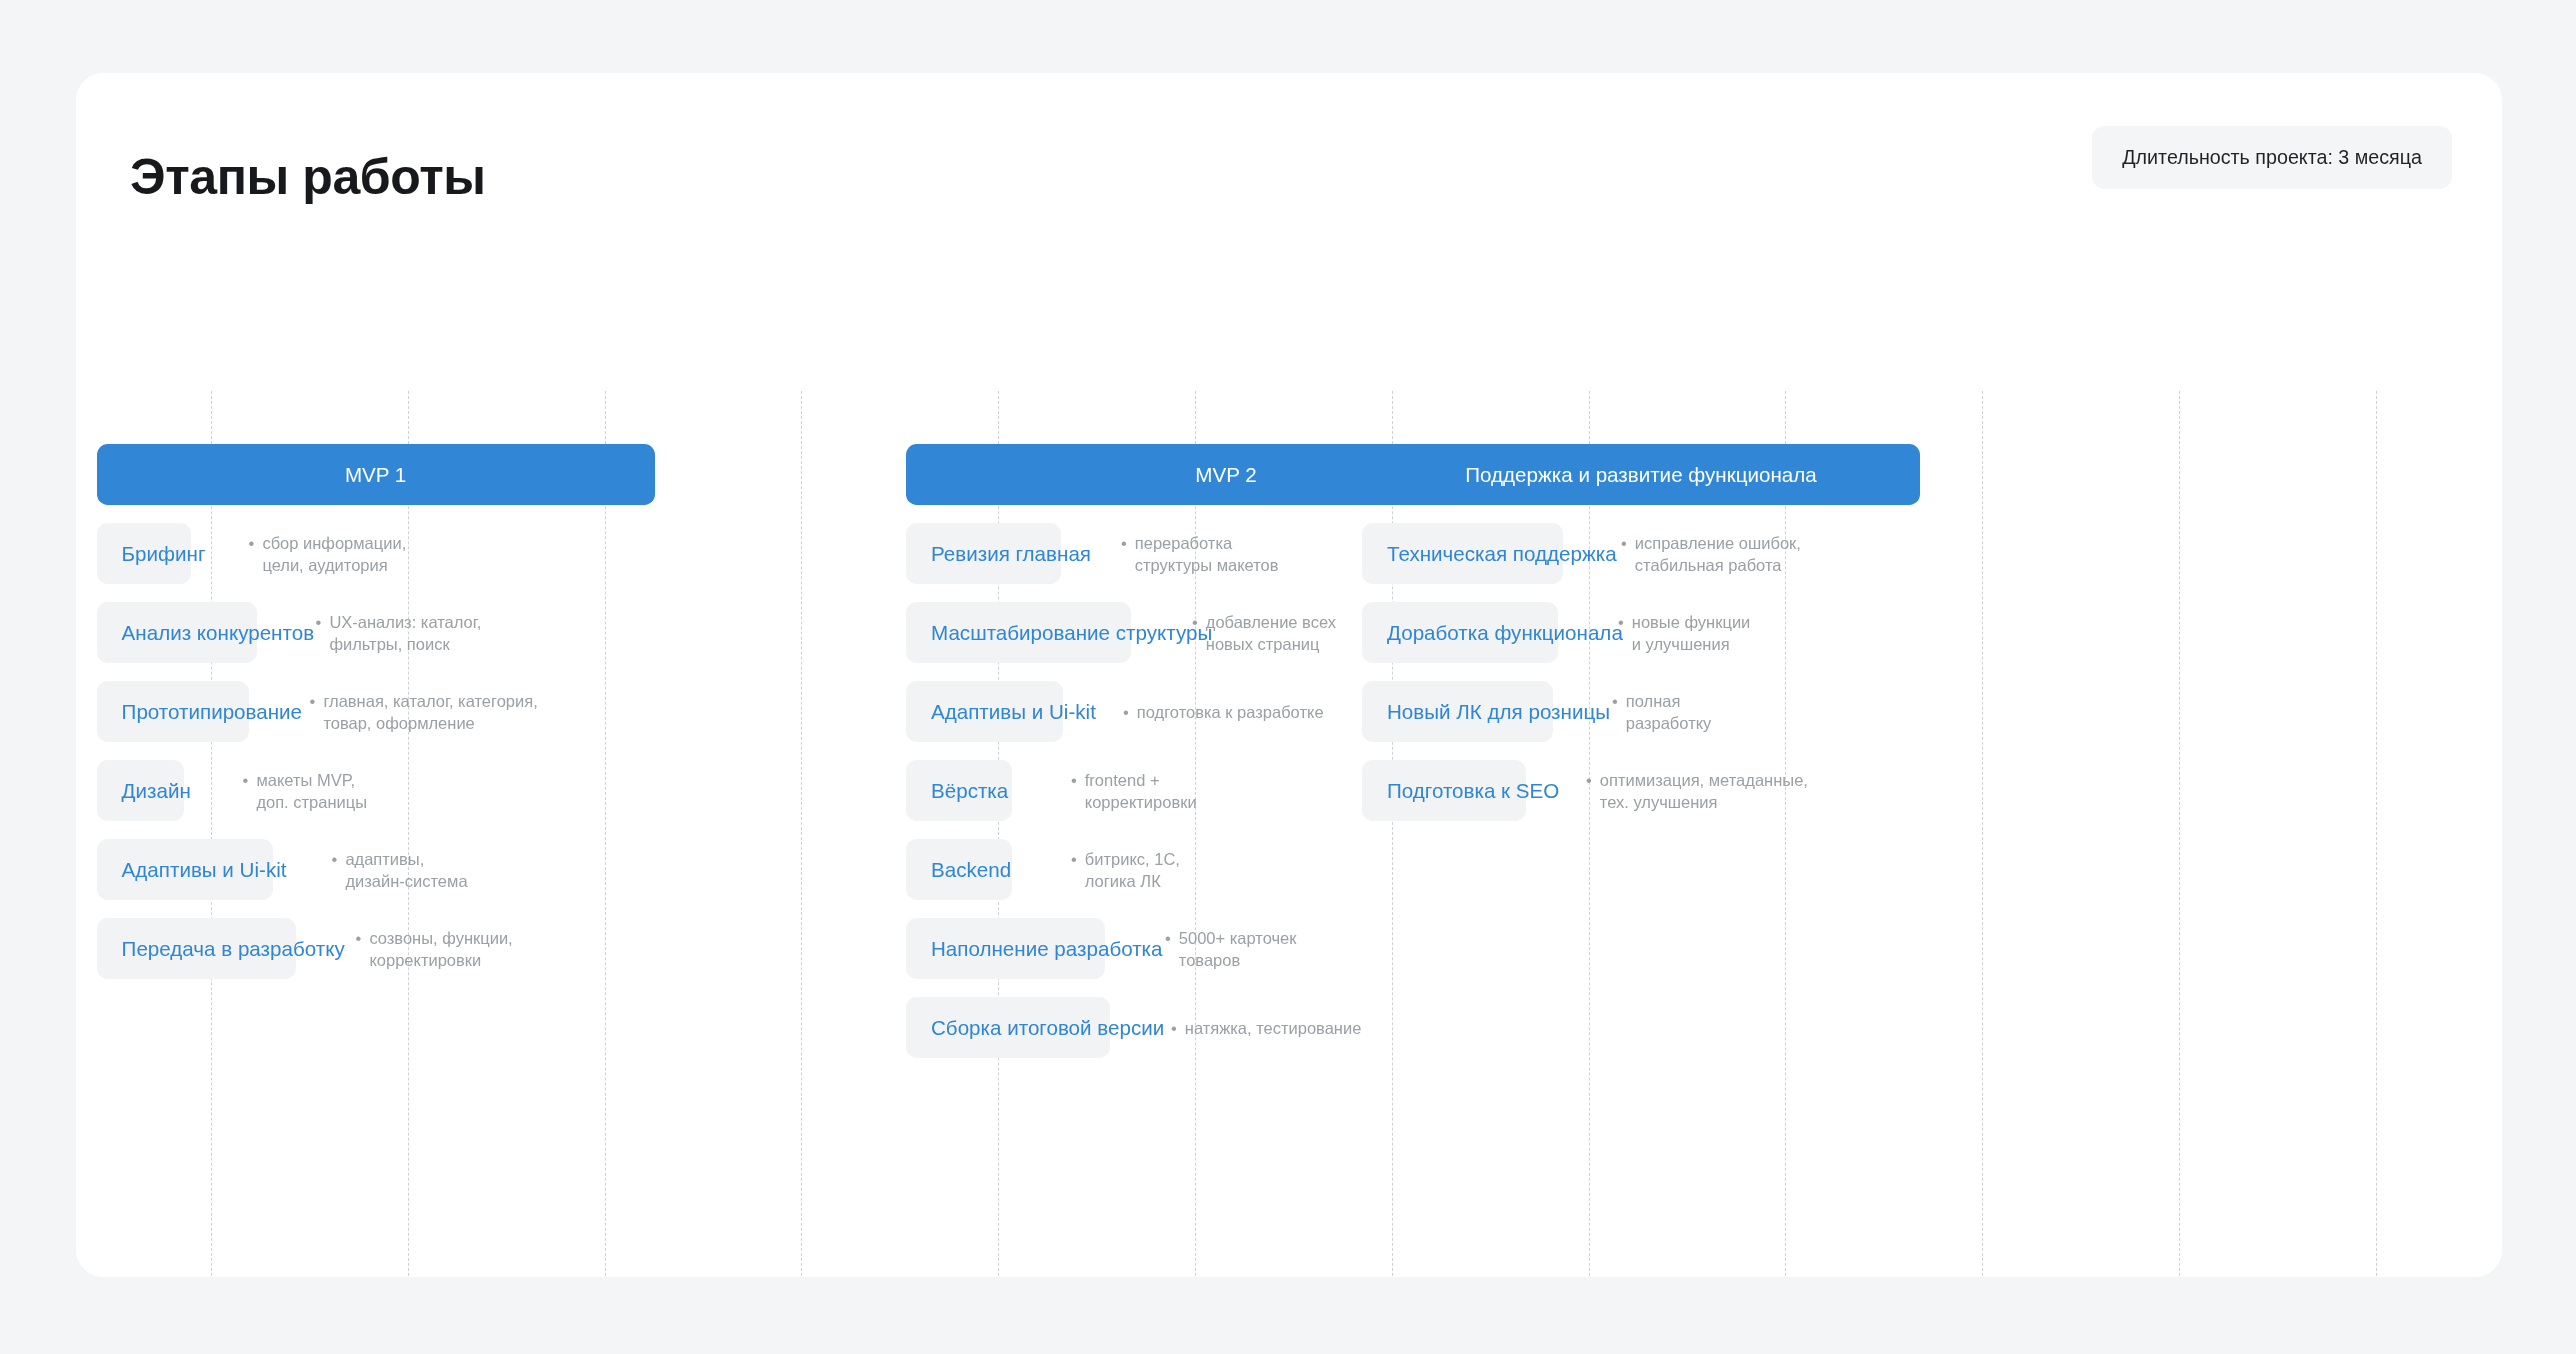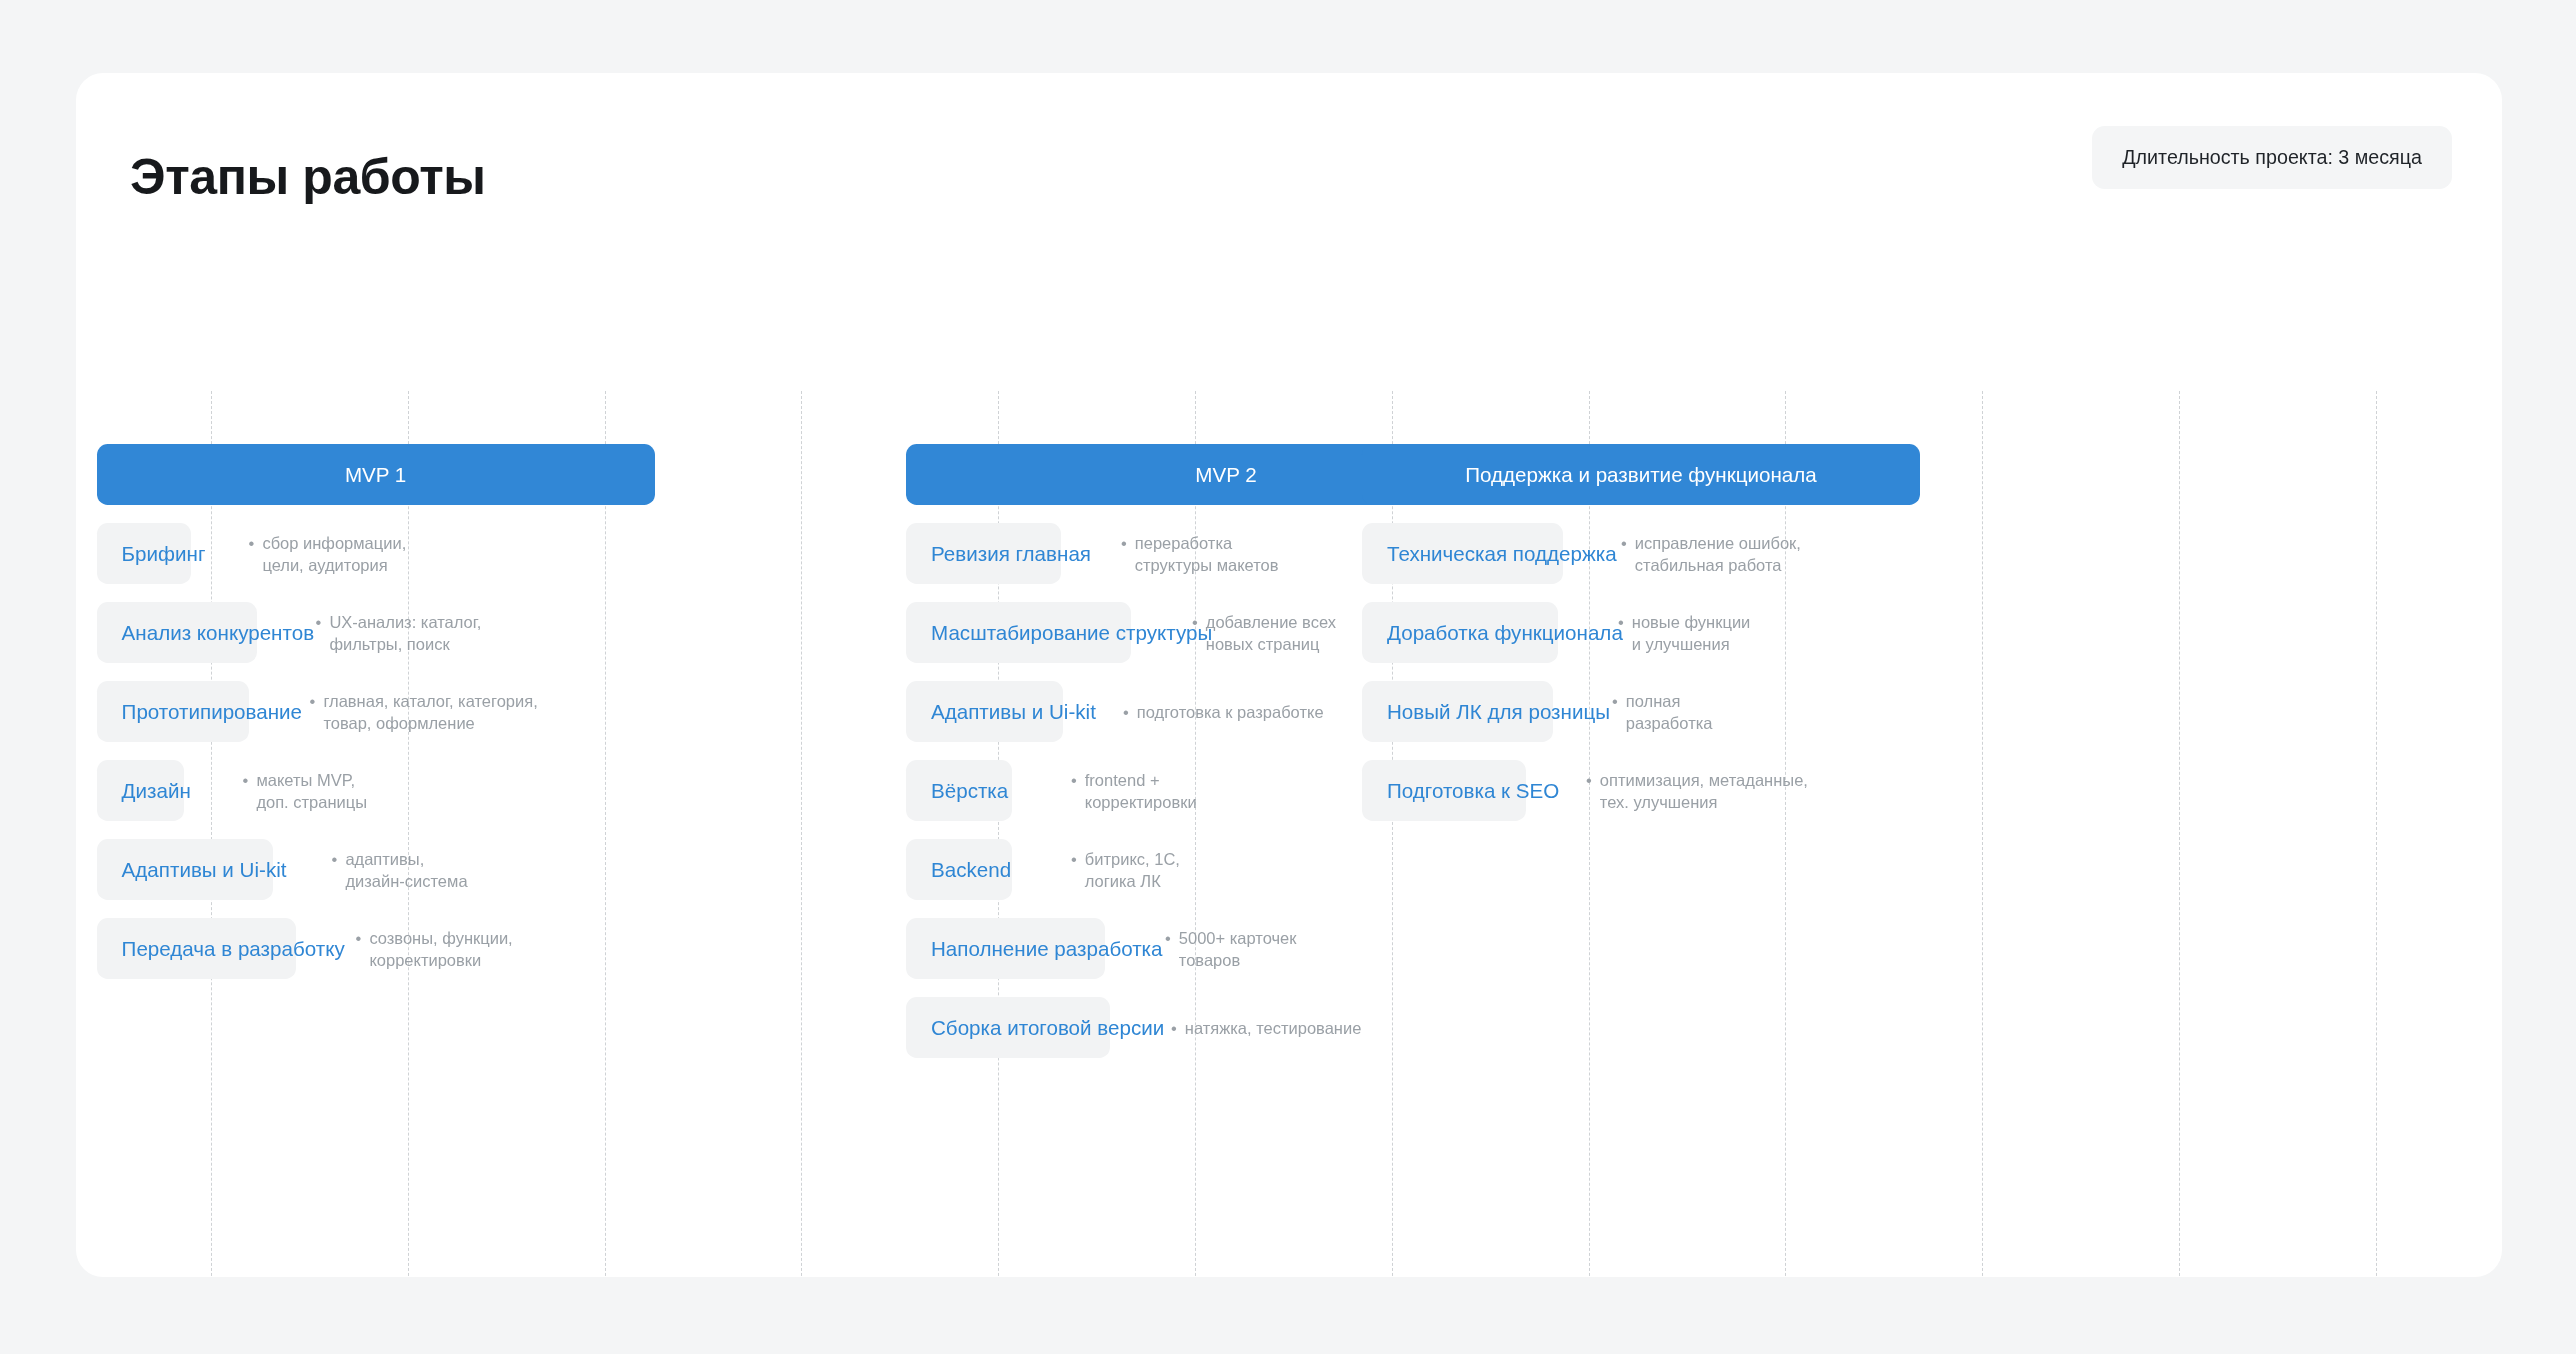--- a/index.html
+++ b/index.html
@@ -295,21 +295,21 @@
             <span class="note-bullet">•</span>
             <span class="note-text">новые функции
 и улучшения</span>
           </div>
         </div>
         <div class="step-row">
           <div class="step-chip" style="width: 191px; text-align: center;">Новый ЛК для розницы</div>
           <div class="step-note" style="left: 250px;">
             <span class="note-bullet">•</span>
             <span class="note-text">полная
-разработка</span>
+разработку</span>
           </div>
         </div>
         <div class="step-row">
           <div class="step-chip" style="width: 164px;">Подготовка к SEO</div>
           <div class="step-note" style="left: 224px;">
             <span class="note-bullet">•</span>
             <span class="note-text">оптимизация, метаданные,
 тех. улучшения</span>
           </div>
         </div>

